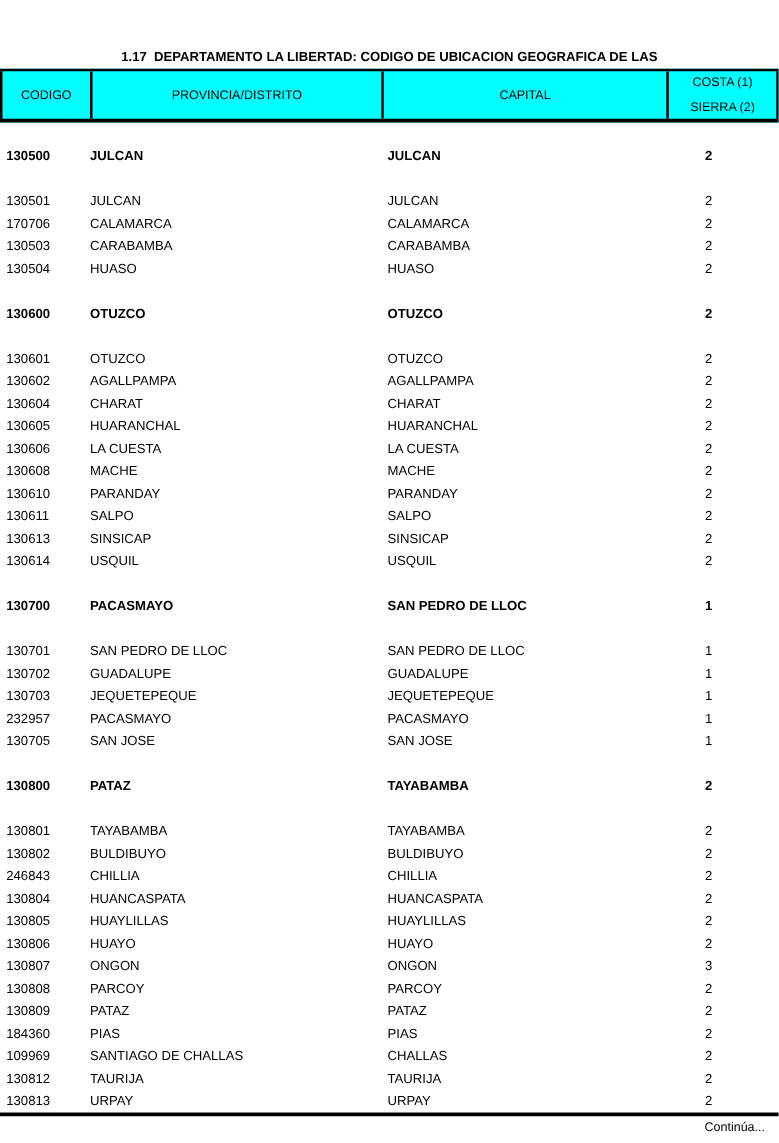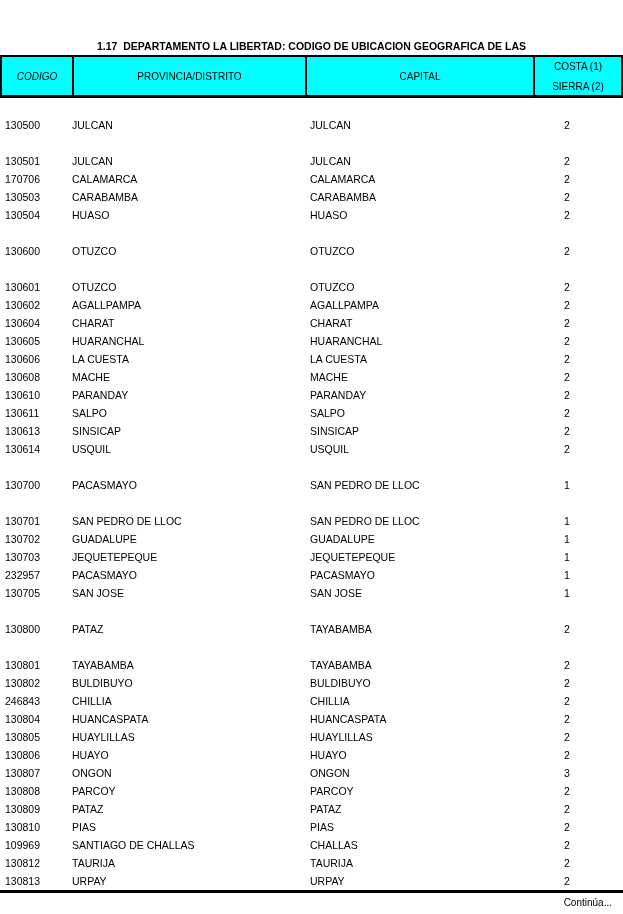--- a/index.html
+++ b/index.html
@@ -23,30 +23,30 @@
     position:absolute;top:55px;left:0;width:623px;height:43px;
     box-sizing:border-box;
     background:#00ffff;
     border:2px solid #000;border-bottom:3px solid #000;
     display:grid;grid-template-columns:70px 233px 228px auto;
   }
   .th{
     display:flex;align-items:center;justify-content:center;
     font-size:10px;border-left:2px solid #000;overflow:hidden;
   }
-  .th-codigo{border-left:none;font-style:italic;}
+  .th-codigo{border-left:none;}
   .th-region{flex-direction:column;justify-content:space-between;padding:4px 0 3px;}
 
   
   .tbody{position:absolute;top:98px;left:0;width:623px;}
   .row{
     display:grid;grid-template-columns:72px 233px 228px 90px;
     height:18px;align-items:center;font-size:10.5px;
   }
-  .row.section{font-weight:normal;margin-top:18px;margin-bottom:18px;}
+  .row.section{font-weight:bold;margin-top:18px;margin-bottom:18px;}
   .cell{white-space:nowrap;overflow:visible;}
   .c-codigo{padding-left:5px;}
   .c-provincia{padding-left:0;}
   .c-capital{padding-left:5px;}
   .c-region{text-align:center;padding-right:22px;}
 
   
   .bottom-rule{position:absolute;top:890px;left:0;width:623px;height:3px;background:#000;}
   .continua{
     position:absolute;top:897px;right:11px;
@@ -260,21 +260,21 @@
         <div class="cell c-capital">PARCOY</div>
         <div class="cell c-region">2</div>
       </div>
       <div class="row">
         <div class="cell c-codigo">130809</div>
         <div class="cell c-provincia">PATAZ</div>
         <div class="cell c-capital">PATAZ</div>
         <div class="cell c-region">2</div>
       </div>
       <div class="row">
-        <div class="cell c-codigo">130810</div>
+        <div class="cell c-codigo">184360</div>
         <div class="cell c-provincia">PIAS</div>
         <div class="cell c-capital">PIAS</div>
         <div class="cell c-region">2</div>
       </div>
       <div class="row">
         <div class="cell c-codigo">109969</div>
         <div class="cell c-provincia">SANTIAGO DE CHALLAS</div>
         <div class="cell c-capital">CHALLAS</div>
         <div class="cell c-region">2</div>
       </div>

